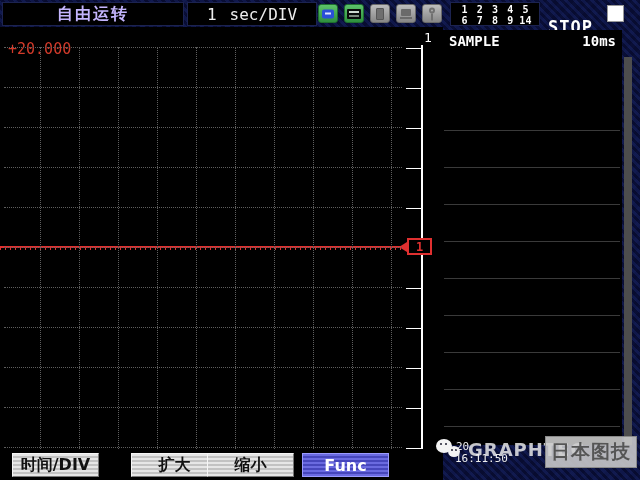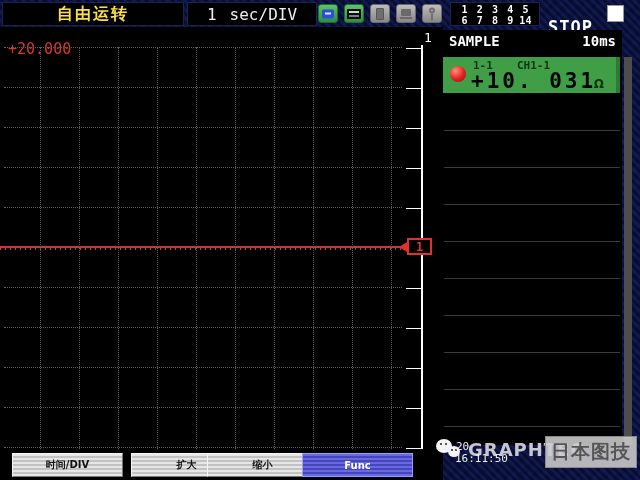--- a/index.html
+++ b/index.html
@@ -10,21 +10,21 @@
     background-image:
       repeating-linear-gradient(45deg, rgba(40,60,150,.18) 0 3px, rgba(0,0,20,.22) 3px 6px),
       repeating-linear-gradient(-45deg, rgba(30,45,120,.12) 0 5px, transparent 5px 10px);
     position:relative;
   }
   .abs { position:absolute; }
   .blackbox { background:#000; border:1px solid #1c2350; }
 
   
   #mode-box   { left:2px; top:2px; width:182px; height:24px; display:flex; align-items:center; justify-content:center; }
-  #mode-box span { color:#fde047; font-size:16px; font-weight:bold; letter-spacing:2px;text-align:right; }
+  #mode-box span { color:#c4b5fd; font-size:16px; font-weight:bold; letter-spacing:2px;text-align:right; }
   #tb-box { left:187px; top:2px; width:130px; height:24px; display:flex; align-items:center; justify-content:center; gap:13px; }
   #tb-box span { color:#eee; font-size:16px; font-family:"DejaVu Sans Mono",monospace; }
   .statico { width:20px; height:19px; border-radius:3px; position:relative; display:inline-block; margin-right:1px; }
   .ic-green { background:linear-gradient(#5cc26a,#2e8f3e); border:1px solid #1e6e2e; }
   .ic-gray  { background:linear-gradient(#bdbdbd,#878787); border:1px solid #6a6a6a; }
   .statico .inner { position:absolute; left:50%; top:50%; transform:translate(-50%,-50%); }
   #icons { left:318px; top:4px; }
   #chan-box { left:450px; top:2px; width:90px; height:24px; display:grid; grid-template-columns:repeat(5,1fr); grid-template-rows:1fr 1fr; padding:1px 6px; }
   #chan-box span { color:#fff; font-size:10px; font-weight:bold; text-align:center; line-height:11px; font-family:"DejaVu Sans Mono",monospace; }
   #stop-label { left:548px; top:4px; color:#fff; font-size:17px; font-weight:bold; letter-spacing:1px; font-family:"DejaVu Sans Mono",monospace;margin-top:13px; }
@@ -58,22 +58,22 @@
      background:radial-gradient(circle at 35% 30%, #ff8d7d, #e02020 55%, #8f0f0f); }
   .ch-small { position:absolute; top:2px; color:#123312; font-size:11px; font-weight:bold; font-family:"DejaVu Sans Mono",monospace; }
   #ch-group { left:30px; } #ch-name { left:74px; }
   #ch-value { position:absolute; left:28px; top:12px; color:#000; font-size:21px; font-weight:bold;
      letter-spacing:3px; font-family:"DejaVu Sans Mono",monospace; }
   #ch-unit { position:absolute; right:12px; top:20px; color:#123312; font-size:12px; font-weight:bold; }
   .empty-row { position:absolute; left:1px; width:176px; height:37px; border-top:1px solid #3a3a3a; }
   #scrollbar { left:624px; top:57px; width:8px; height:388px; background:#4d4d4d; }
 
   
-  .fbtn { position:absolute; top:453px; width:111px; height:24px; display:flex; align-items:center; justify-content:center;
-     font-size:10px; font-weight:bold; color:#111; border:1px solid #777; border-top-color:#f5f5f5; border-left-color:#f5f5f5;
+  .fbtn { position:absolute; top:453px; width:87px; height:24px; display:flex; align-items:center; justify-content:center;
+     font-size:16px; font-weight:bold; color:#111; border:1px solid #777; border-top-color:#f5f5f5; border-left-color:#f5f5f5;
      background:repeating-linear-gradient(0deg,#e6e6e6 0 2px,#c2c2c2 2px 4px); }
   .fbtn.blue { color:#fff; border:1px solid #9a9aff;
      background:repeating-linear-gradient(0deg,#6a6ae0 0 2px,#4646bc 2px 4px); }
 
   
   #wechat-icon { left:436px; top:437px; width:28px; height:26px; }
   #wechat-icon .bub { position:absolute; border-radius:50%; background:#f4f4f4; }
   #wechat-icon .b1 { left:0; top:2px; width:16px; height:14px; }
   #wechat-icon .b2 { left:12px; top:9px; width:12px; height:11px; }
   #wechat-icon .eye { position:absolute; width:2px; height:2px; border-radius:50%; background:#223; }
@@ -175,27 +175,20 @@
     <div class="tick" style="top: 341px;"></div>
     <div class="tick" style="top: 381px;"></div>
     <div class="tick" style="top: 421px;"></div>
   </div>
 
 <div class="abs" id="panel-header">
   <span>SAMPLE</span>
   <span>10ms</span>
 </div>
 <div class="abs" id="panel-body">
-  <div id="ch-row">
-    <span id="ch-dot"></span>
-    <span class="ch-small" id="ch-group">1-1</span>
-    <span class="ch-small" id="ch-name">CH1-1</span>
-    <span id="ch-value">+10. 031</span>
-    <span id="ch-unit">Ω</span>
-  </div>
 <div class="empty-row" style="top: 79px;"></div>
     <div class="empty-row" style="top: 116px;"></div>
     <div class="empty-row" style="top: 153px;"></div>
     <div class="empty-row" style="top: 190px;"></div>
     <div class="empty-row" style="top: 227px;"></div>
     <div class="empty-row" style="top: 264px;"></div>
     <div class="empty-row" style="top: 301px;"></div>
     <div class="empty-row" style="top: 338px;"></div>
     <div class="empty-row" style="top: 375px;"></div>
   </div>

